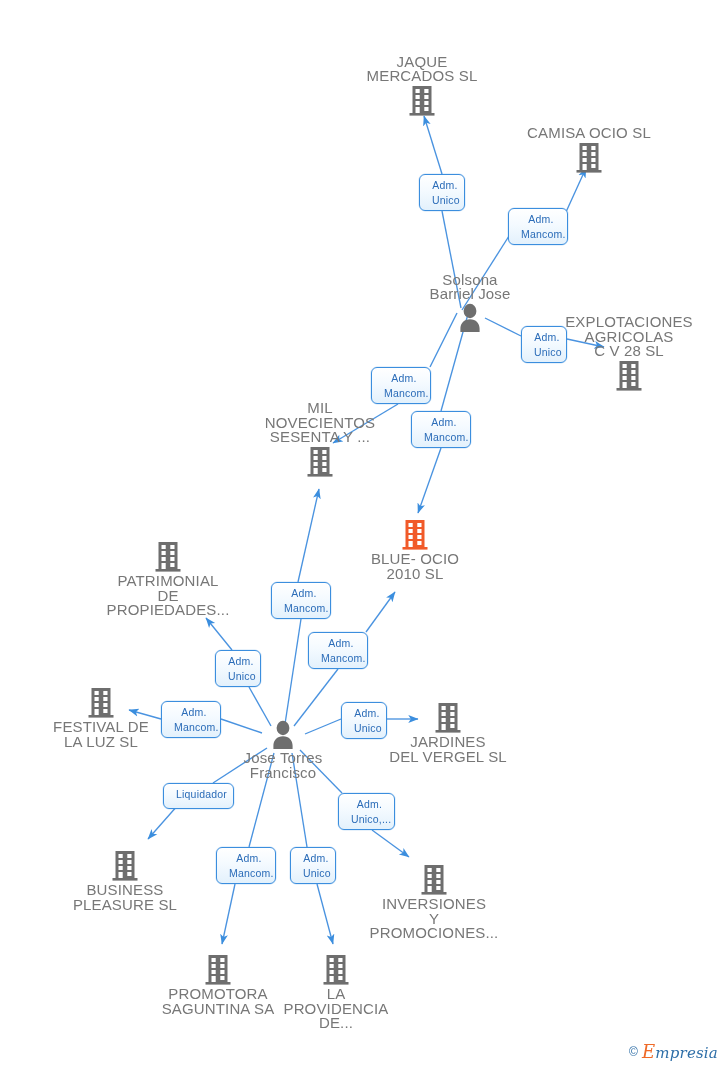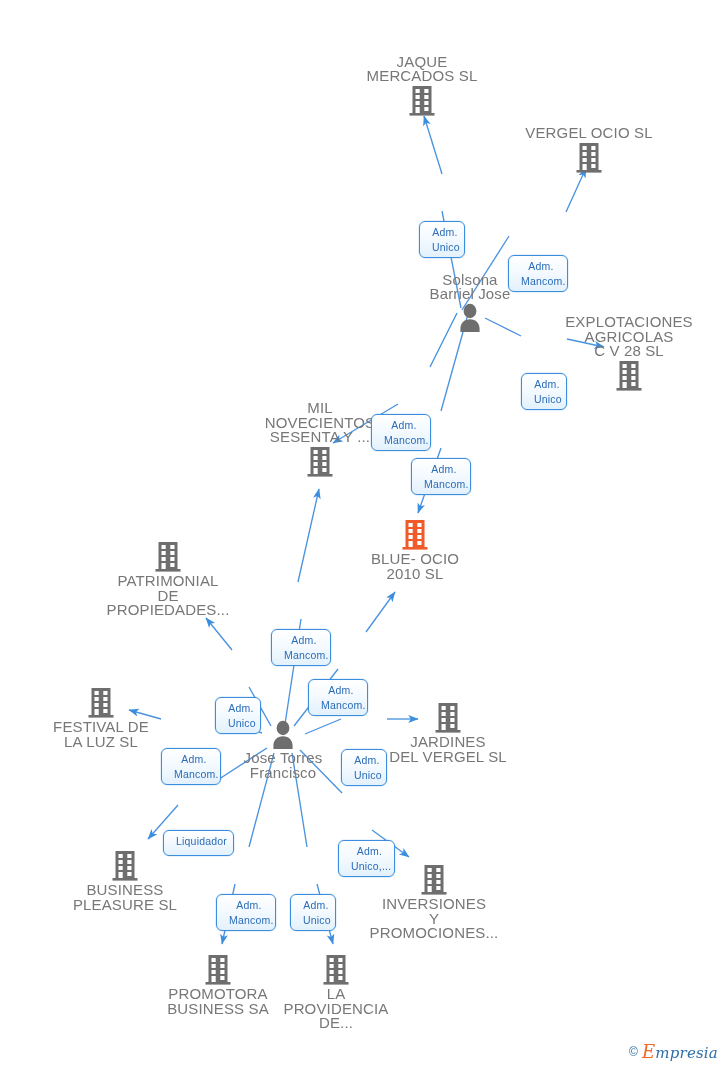--- a/index.html
+++ b/index.html
@@ -60,21 +60,20 @@
     border-radius: 6px;
     background: linear-gradient(to bottom, #ffffff 0%, #f4faff 45%, #e3f1fc 100%);
     color: #2b6cb8;
     font-size: 10.5px;
     line-height: 14.5px;
     text-align: center;
     padding: 3px 6px 4px 12px;
     white-space: pre-line;
     box-shadow: 0 0 0 0.5px rgba(59,142,222,0.25);
     letter-spacing: 0.2px;
-    margin-top: 47px;
   }
 
   
   #watermark {
     position: absolute;
     right: 10px;
     bottom: 8px;
     display: flex;
     align-items: center;
     gap: 4px;
@@ -167,21 +166,21 @@
               <rect x="7.5" y="10" width="4.2" height="4"></rect>
               <rect x="16.3" y="10" width="4.2" height="4"></rect>
               <rect x="7.5" y="16" width="4.2" height="4"></rect>
               <rect x="16.3" y="16" width="4.2" height="4"></rect>
               <rect x="7.5" y="22" width="4.2" height="6"></rect>
               <rect x="16.3" y="22" width="4.2" height="4"></rect>
             </g>
           </svg></span>
       </div>
       <div class="node company label-top" style="left: 589px; top: 126.4px;">
-        <span class="label">VERGEL OCIO SL</span>
+        <span class="label">CAMISA OCIO SL</span>
         <span class="icon-wrap"><svg width="28" height="32" viewBox="0 0 28 32" xmlns="http://www.w3.org/2000/svg" aria-hidden="true">
             <rect x="4.5" y="1" width="19" height="27" fill="#6e6e6e"></rect>
             <rect x="1.5" y="28" width="25" height="2.6" fill="#6e6e6e"></rect>
             <g fill="#ffffff">
               <rect x="7.5" y="4" width="4.2" height="4"></rect>
               <rect x="16.3" y="4" width="4.2" height="4"></rect>
               <rect x="7.5" y="10" width="4.2" height="4"></rect>
               <rect x="16.3" y="10" width="4.2" height="4"></rect>
               <rect x="7.5" y="16" width="4.2" height="4"></rect>
               <rect x="16.3" y="16" width="4.2" height="4"></rect>
@@ -363,21 +362,21 @@
               <rect x="16.3" y="4" width="4.2" height="4"></rect>
               <rect x="7.5" y="10" width="4.2" height="4"></rect>
               <rect x="16.3" y="10" width="4.2" height="4"></rect>
               <rect x="7.5" y="16" width="4.2" height="4"></rect>
               <rect x="16.3" y="16" width="4.2" height="4"></rect>
               <rect x="7.5" y="22" width="4.2" height="6"></rect>
               <rect x="16.3" y="22" width="4.2" height="4"></rect>
             </g>
           </svg></span>
         <span class="label">PROMOTORA
-BUSINESS SA</span>
+SAGUNTINA SA</span>
       </div>
       <div class="node company" style="left: 336px; top: 954px;">
         <span class="icon-wrap"><svg width="28" height="32" viewBox="0 0 28 32" xmlns="http://www.w3.org/2000/svg" aria-hidden="true">
             <rect x="4.5" y="1" width="19" height="27" fill="#6e6e6e"></rect>
             <rect x="1.5" y="28" width="25" height="2.6" fill="#6e6e6e"></rect>
             <g fill="#ffffff">
               <rect x="7.5" y="4" width="4.2" height="4"></rect>
               <rect x="16.3" y="4" width="4.2" height="4"></rect>
               <rect x="7.5" y="10" width="4.2" height="4"></rect>
               <rect x="16.3" y="10" width="4.2" height="4"></rect>

